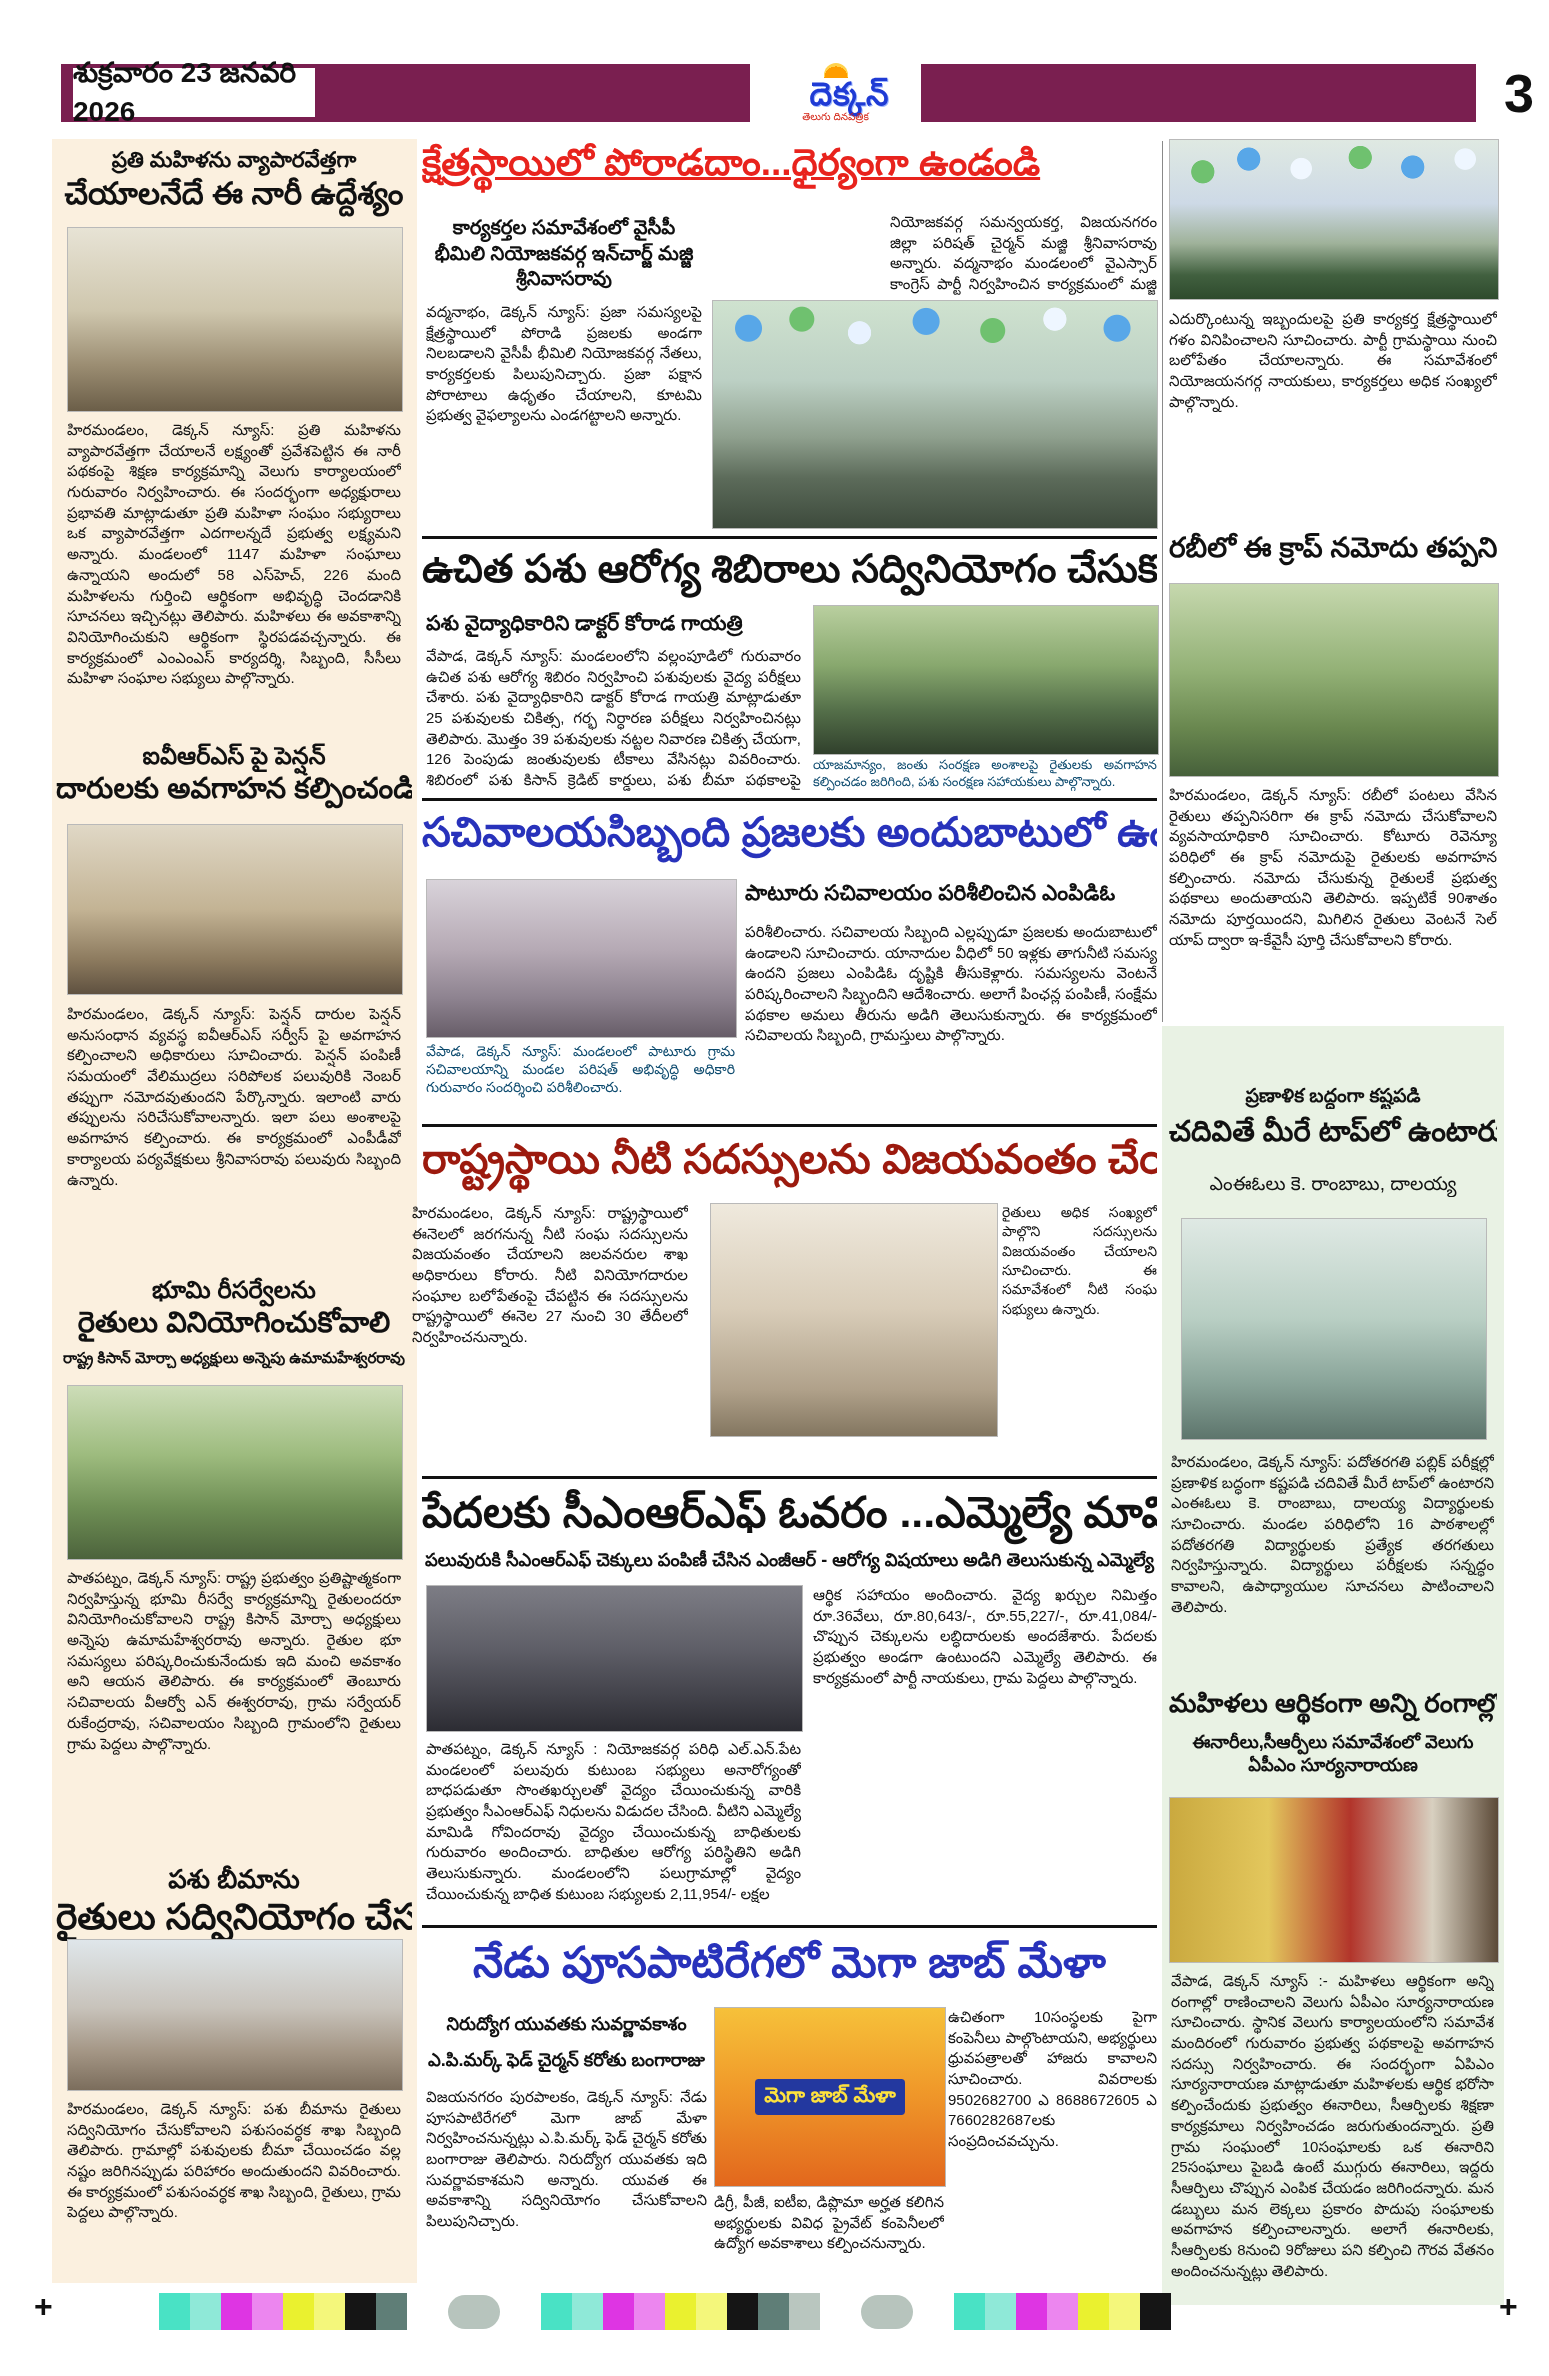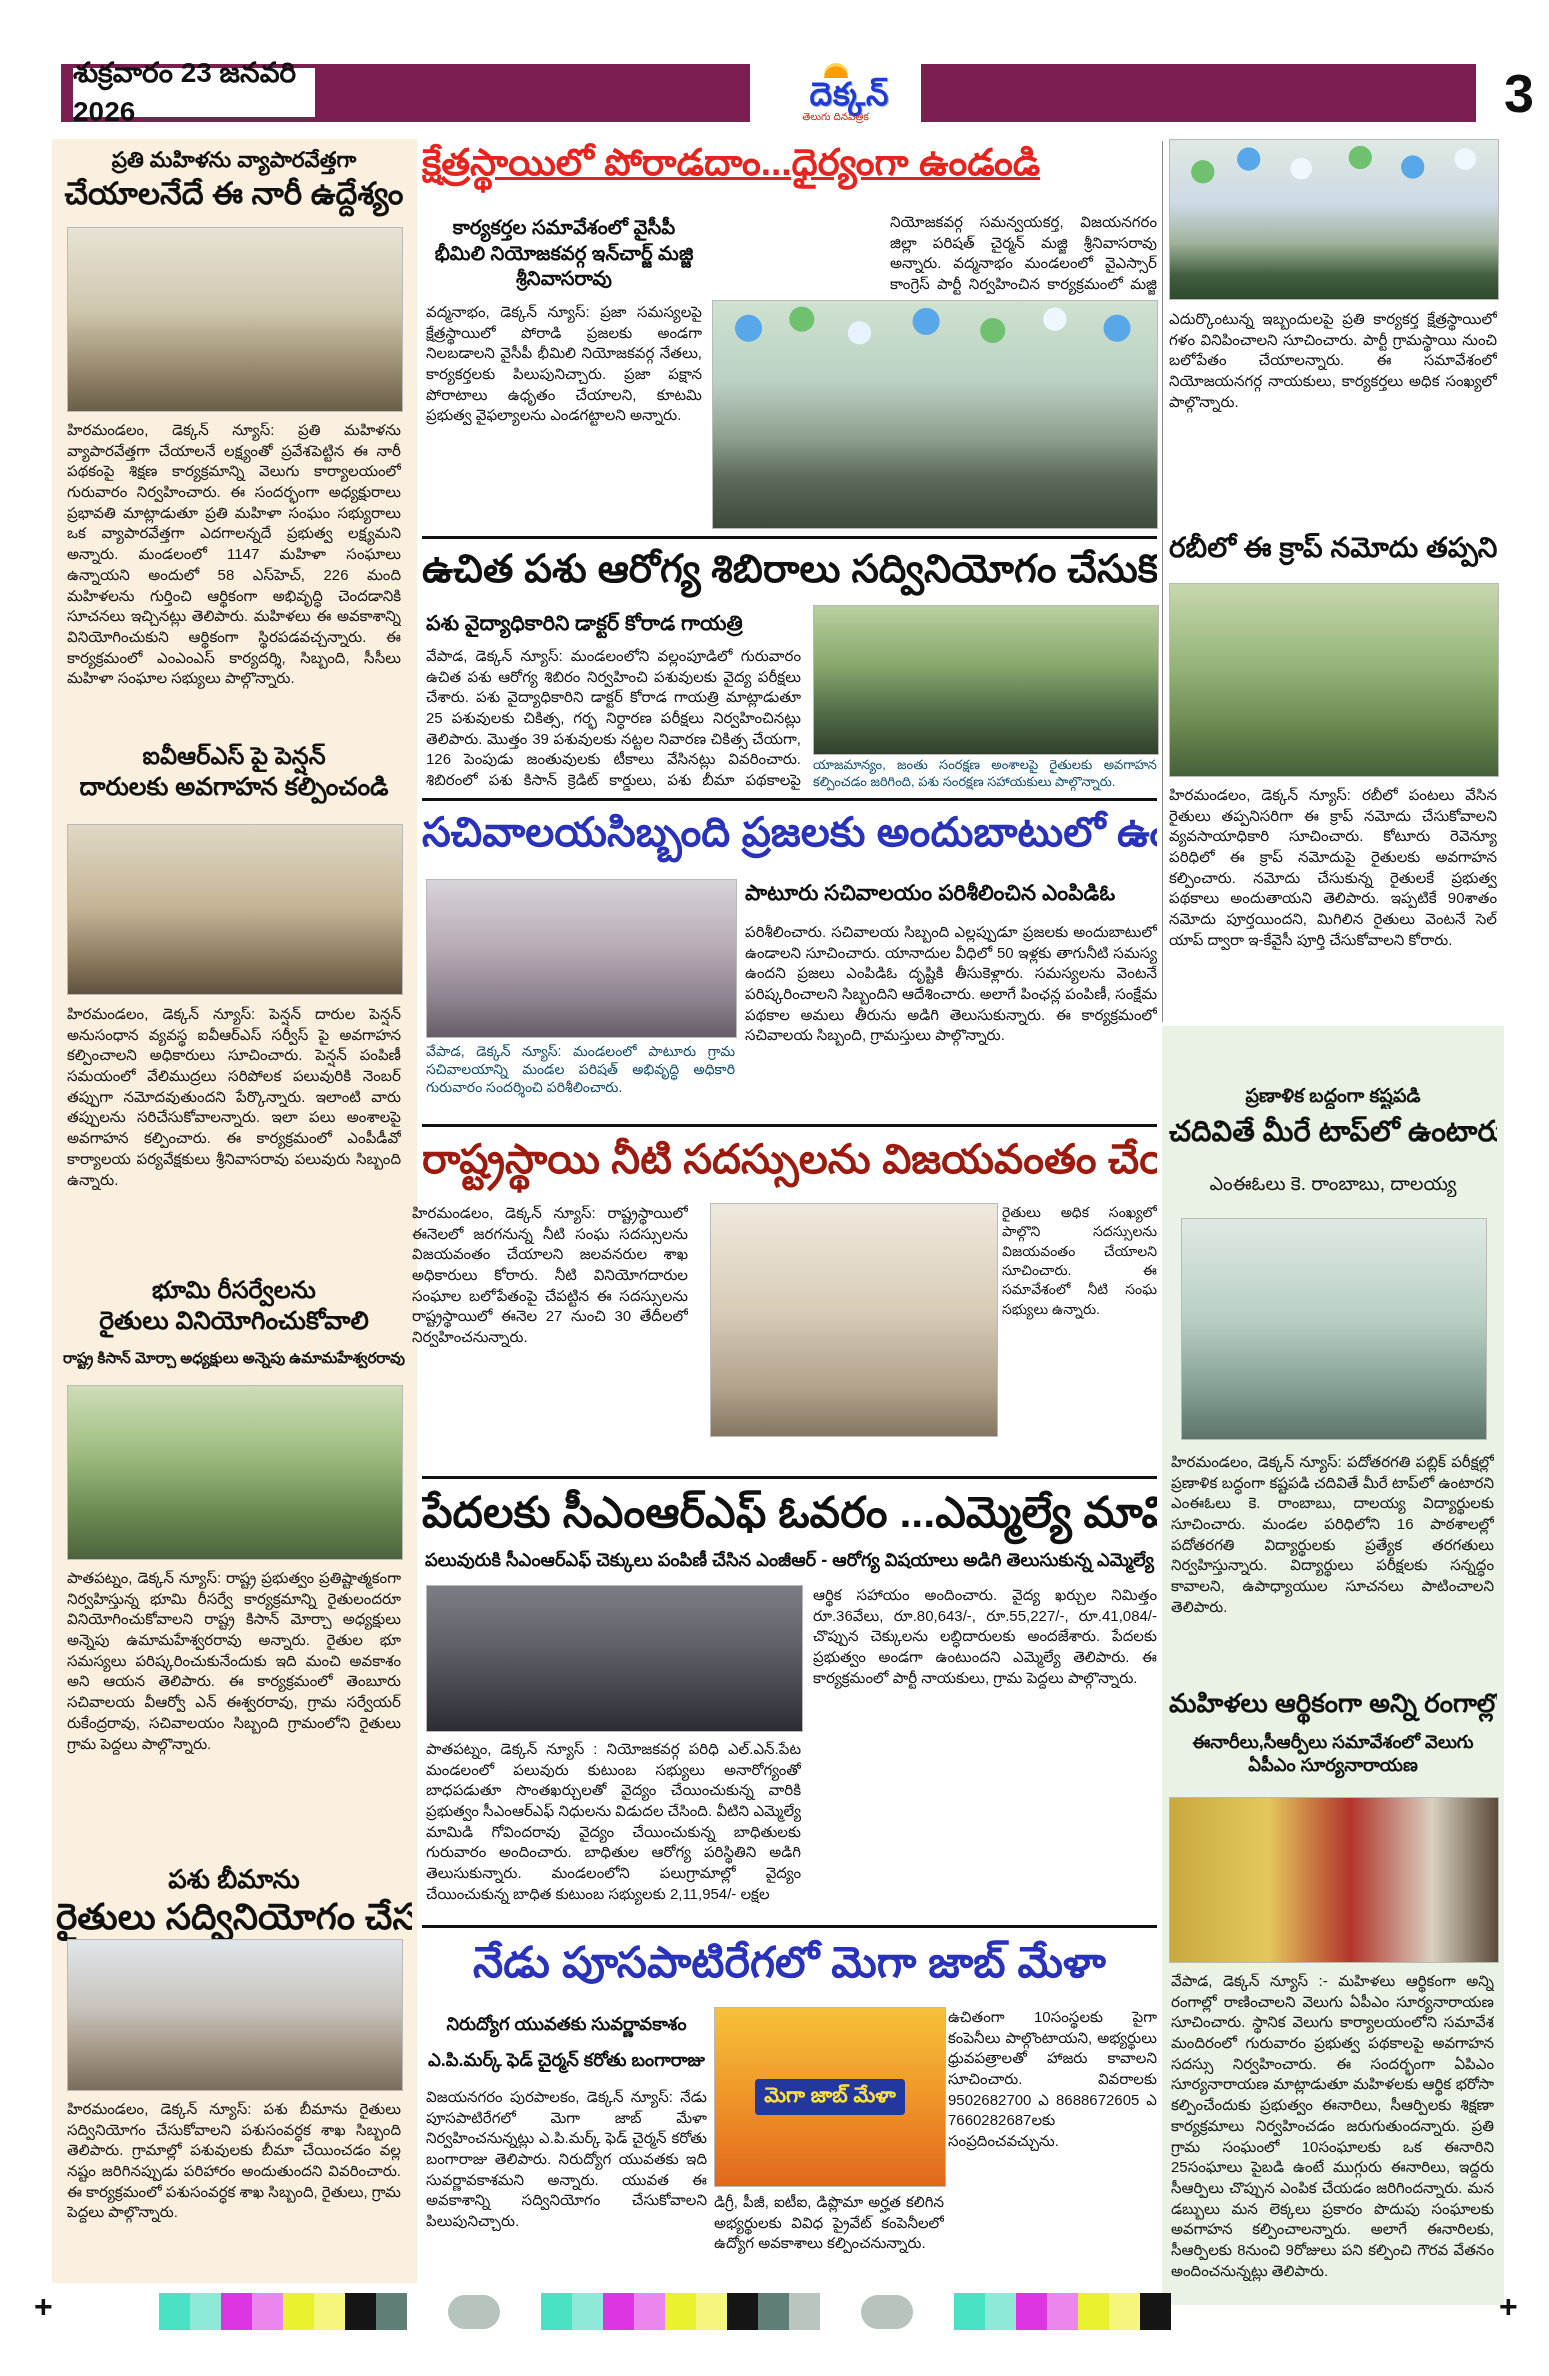--- a/index.html
+++ b/index.html
@@ -15,21 +15,21 @@
   .mast .tag{color:#d42314;font-size:10.3px;margin-top:1.9px;}
   .pgnum{font-weight:bold;font-size:54px;color:#101010;}
   .cream{background:#fbf0df;}
   .greenpanel{background:#e9f2e4;}
   h1,h2,h3,h4{margin:0;padding:0;font-weight:bold;}
   .hl-red{color:#e8231d;font-size:37px;text-align:left;white-space:nowrap;overflow:hidden;text-decoration:underline;}
   .hl-black-lg{color:#111;font-size:39px;text-align:center;white-space:nowrap;overflow:hidden;}
   .hl-blue{color:#2832bb;font-size:41px;text-align:center;white-space:nowrap;overflow:hidden;}
   .hl-darkred{color:#9c1a0e;font-size:41px;text-align:center;white-space:nowrap;overflow:hidden;}
   .hl-left1{color:#111;font-size:24px;text-align:center;white-space:nowrap;overflow:hidden;}
-  .hl-left2{color:#111;font-size:25px;text-align:center;white-space:nowrap;overflow:hidden;}
+  .hl-left2{color:#111;font-size:29px;text-align:center;white-space:nowrap;overflow:hidden;}
   .sub{font-weight:bold;color:#111;text-align:center;overflow:hidden;}
   .body-text{font-size:15px;line-height:1.38;color:#101010;text-align:justify;overflow:hidden;}
   .caption{font-size:13px;line-height:1.3;color:#0c4a6e;text-align:justify;overflow:hidden;}
   .rule{background:#111;height:2.8px;}
   .vrule{background:#8a8a8a;width:0.9px;}
   .ph{overflow:hidden;border:0.9px solid #b9b9b9;}
   .ph-balloons{background:
      radial-gradient(circle 13px at 8% 12%, #58a7e8 0 13px, transparent 14px),
      radial-gradient(circle 12px at 20% 8%, #6fc16f 0 12px, transparent 13px),
      radial-gradient(circle 11.2px at 33% 14%, #e8f2ff 0 11.2px, transparent 12px),

